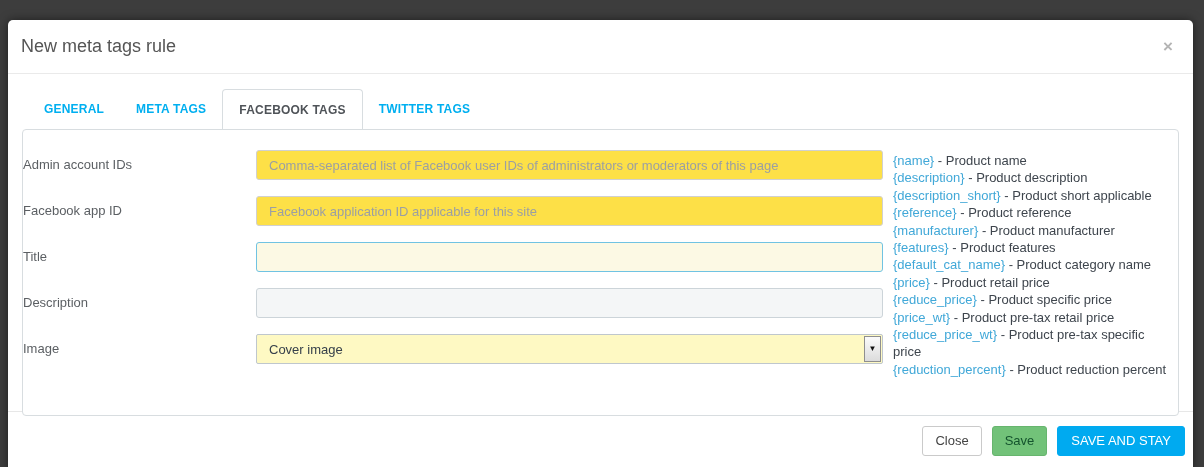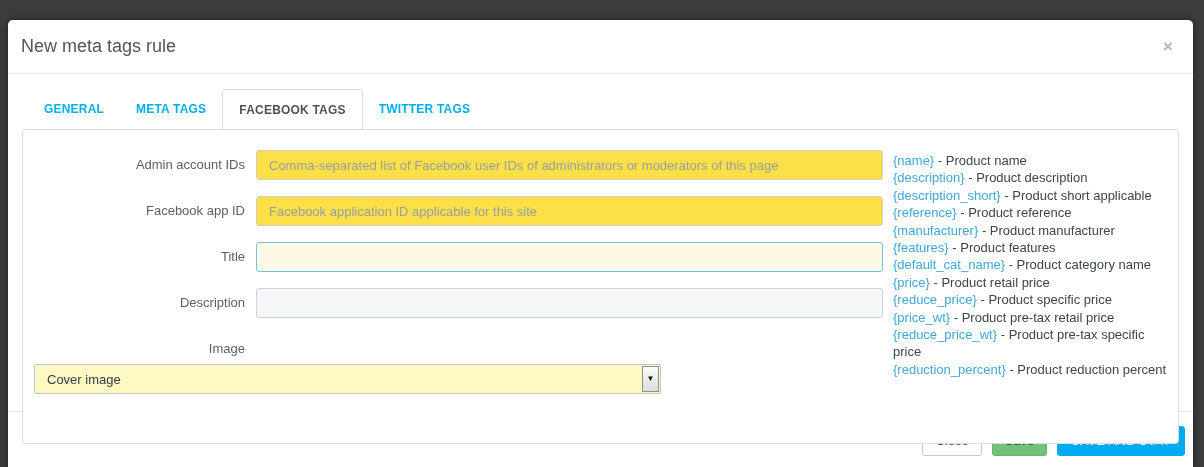--- a/index.html
+++ b/index.html
@@ -37,23 +37,23 @@
     border-radius:4px 4px 0 0; margin-bottom:-1px; z-index:2;
   }
   
   .panel {
     border:1px solid #d8dde0; border-radius:4px;
     background:#fff; display:flex;
     padding:20px 10px 37px 0; position:relative; z-index:1;
   }
   .form-col { width:860px; flex-shrink:0; }
   .form-row { display:flex; margin-bottom:16px; }
-  .form-row:last-child { margin-bottom:12px;flex-direction:column; }
+  .form-row:last-child { margin-bottom:12px; }
   .form-label {
-    width:222px; text-align:right; font-size:13px; color:#5b5f63;
+    width:222px; text-align:left; font-size:13px; color:#5b5f63;
     line-height:30px; padding-right:0; flex-shrink:0;
   }
   .control { margin-left:11px; width:627px; height:30px; }
   .text-input {
     width:100%; height:30px; border:1px solid #d0d0d0; border-radius:3px;
     background:#fde047; padding:0 12px; font-size:13px; color:#444;
     font-family:"Liberation Sans", sans-serif; outline:none;
   }
   .text-input::placeholder { color:#9b9fa3; opacity:1; }
   .text-input.highlight { background:#fcf9e4; border:1px solid #70c3e2; }

